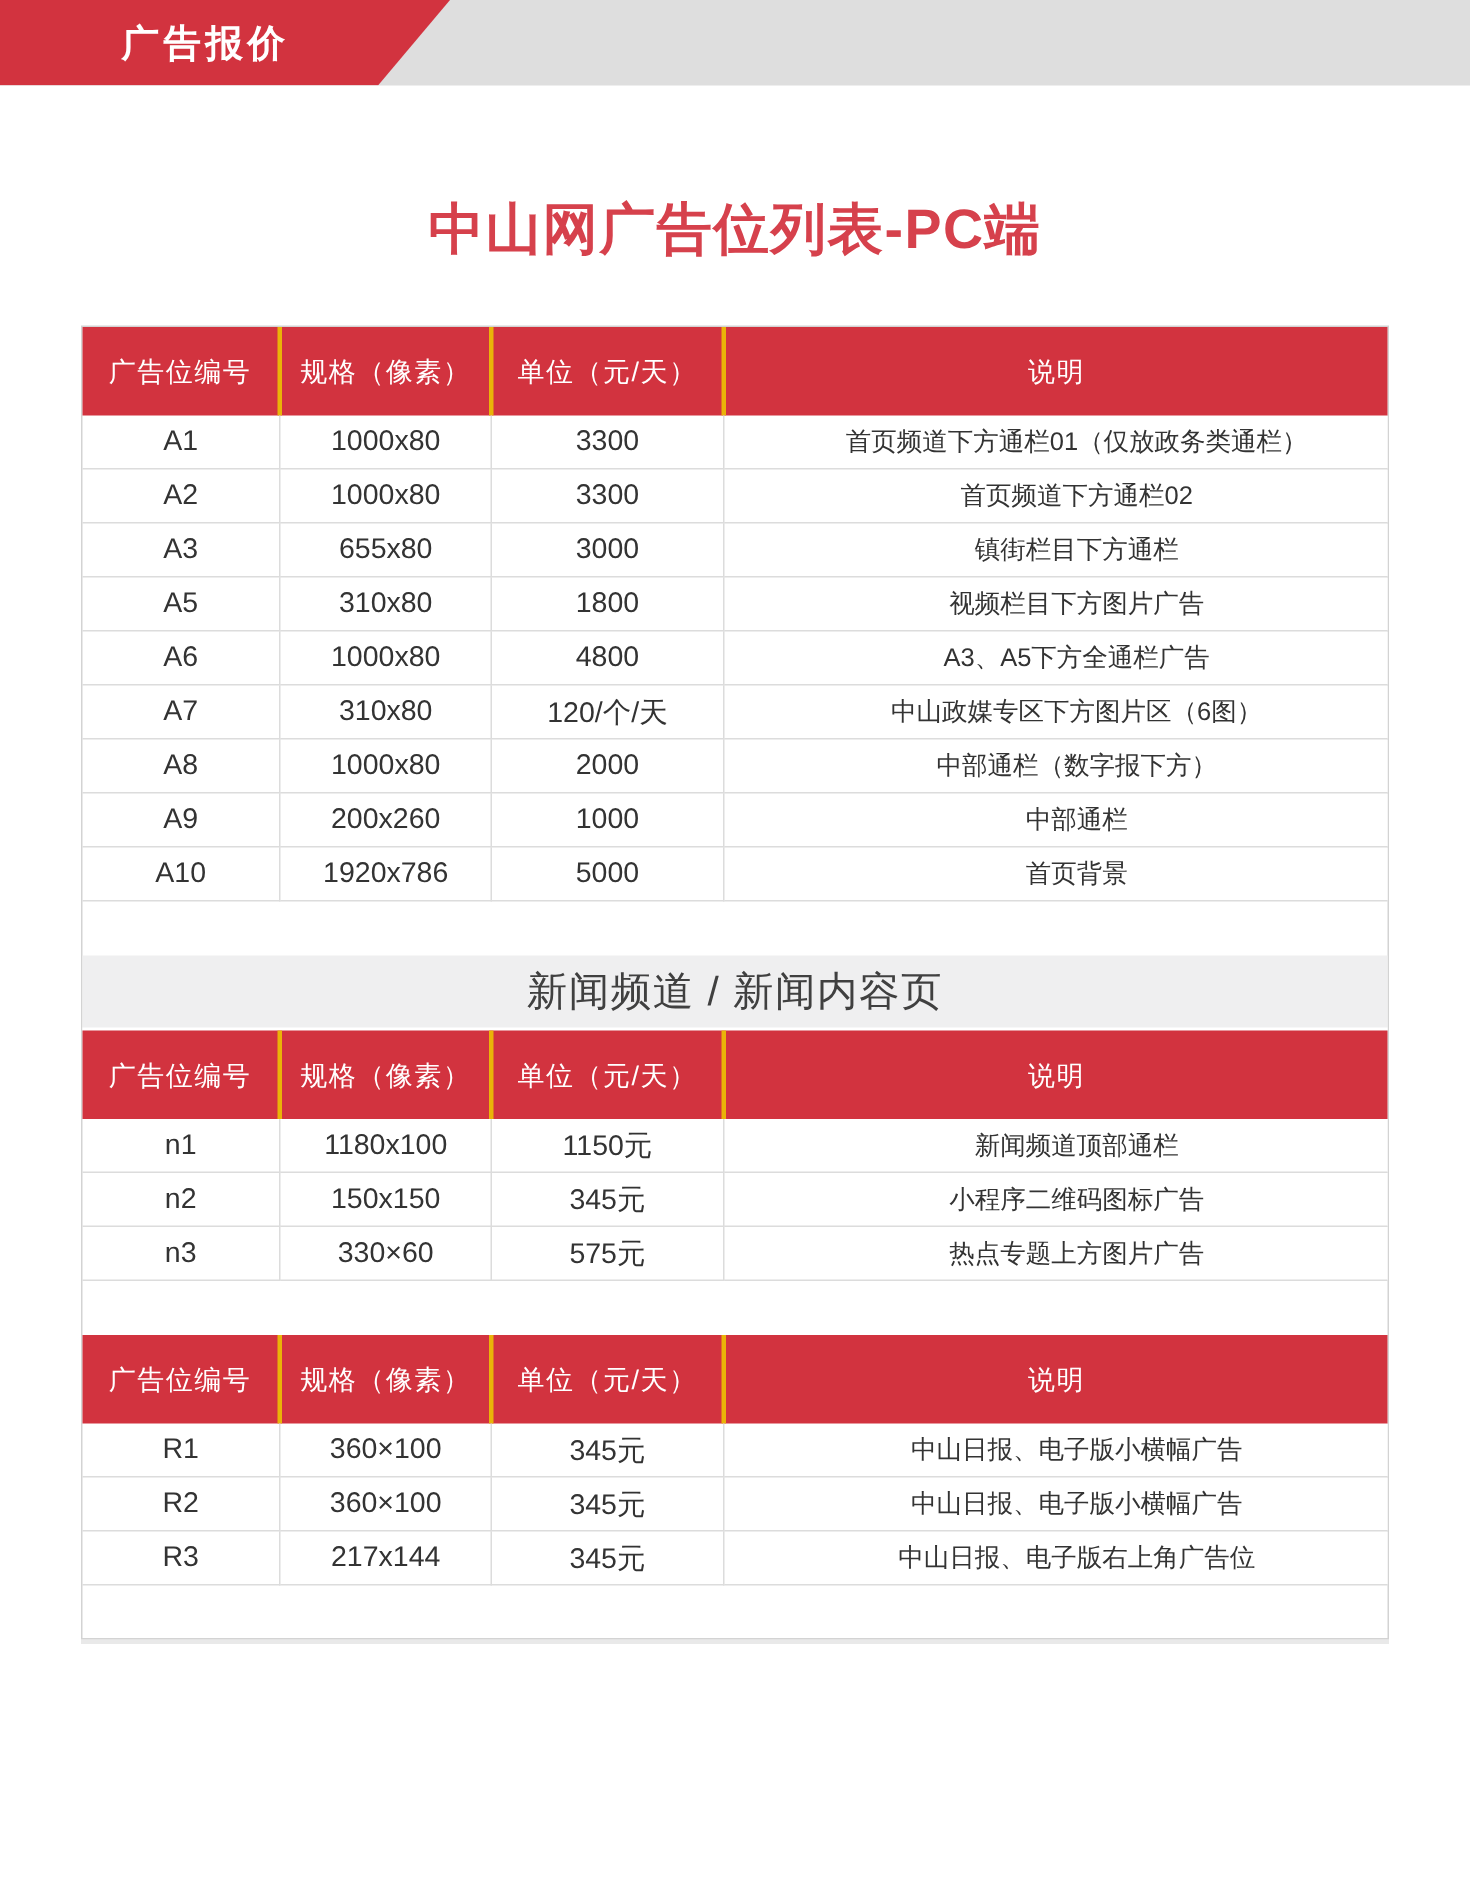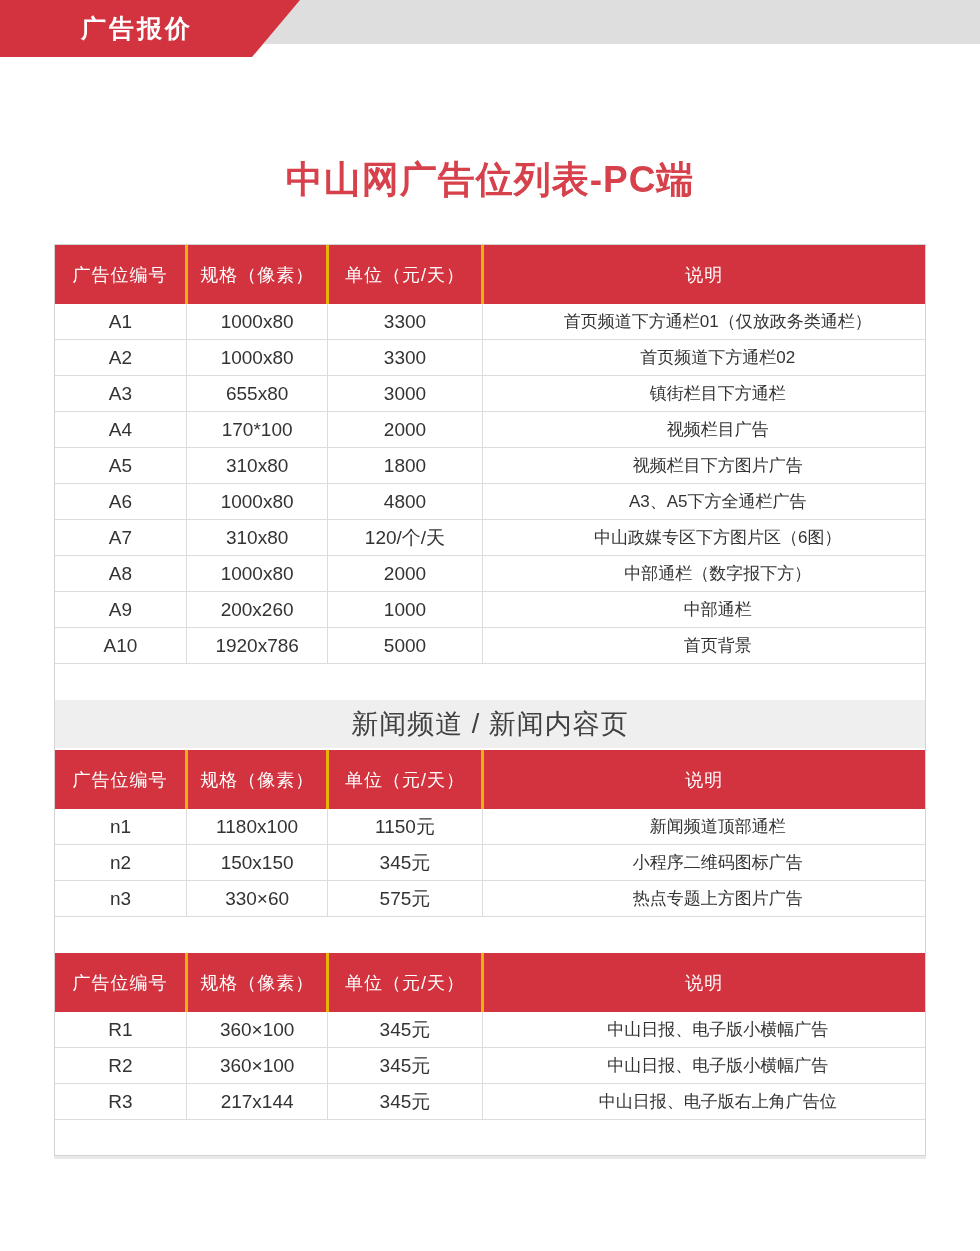--- a/index.html
+++ b/index.html
@@ -3,34 +3,34 @@
 <meta charset="utf-8">
 <style>
   html,body{margin:0;padding:0;}
   body{
     width:980px;height:1251px;
     background:#ffffff;
     font-family:"Liberation Sans","DejaVu Sans",sans-serif;
     -webkit-font-smoothing:antialiased;
   }
   
-  .top-banner{position:relative;height:44px;background:#dedede;}
+  .top-banner{position:relative;height:57px;background:#dedede;}
   .ribbon{
     position:absolute;left:0;top:0;width:300px;height:57px;
     background:#d2333f;
     clip-path:polygon(0 0,100% 0,calc(100% - 48px) 100%,0 100%);
     display:flex;align-items:center;justify-content:center;
   }
   .ribbon-label{
     color:#ffffff;font-size:25px;font-weight:bold;
     letter-spacing:3px;padding-right:26px;
   }
   
   .page-title{
-    margin:114px auto 42px;
+    margin:74px auto 42px;
     text-align:center;
     color:#d6414c;
     font-size:37px;line-height:1.2;
     font-weight:bold;
     letter-spacing:1px;
   }
   
   .content-card{
     width:870px;margin:0 auto;
     background:#ffffff;
@@ -115,26 +115,20 @@
             <td class="col-price">3300</td>
             <td class="col-desc">首页频道下方通栏02</td>
           </tr>
           <tr>
             <td class="col-id">A3</td>
             <td class="col-spec">655x80</td>
             <td class="col-price">3000</td>
             <td class="col-desc">镇街栏目下方通栏</td>
           </tr>
           <tr>
-            <td class="col-id">A4</td>
-            <td class="col-spec">170*100</td>
-            <td class="col-price">2000</td>
-            <td class="col-desc">视频栏目广告</td>
-          </tr>
-          <tr>
             <td class="col-id">A5</td>
             <td class="col-spec">310x80</td>
             <td class="col-price">1800</td>
             <td class="col-desc">视频栏目下方图片广告</td>
           </tr>
           <tr>
             <td class="col-id">A6</td>
             <td class="col-spec">1000x80</td>
             <td class="col-price">4800</td>
             <td class="col-desc">A3、A5下方全通栏广告</td>

